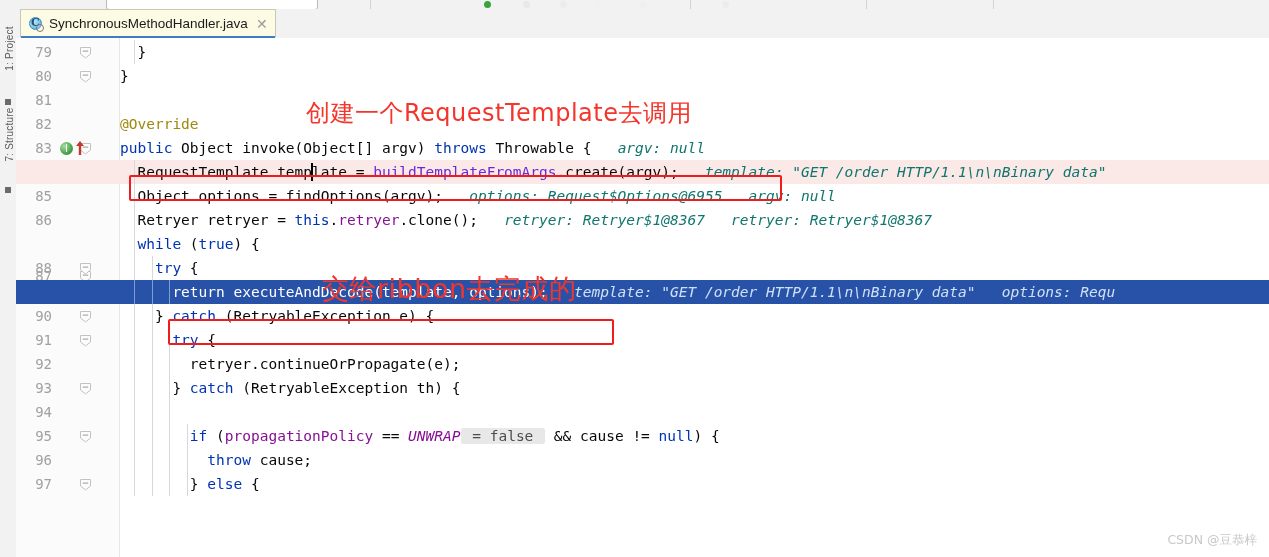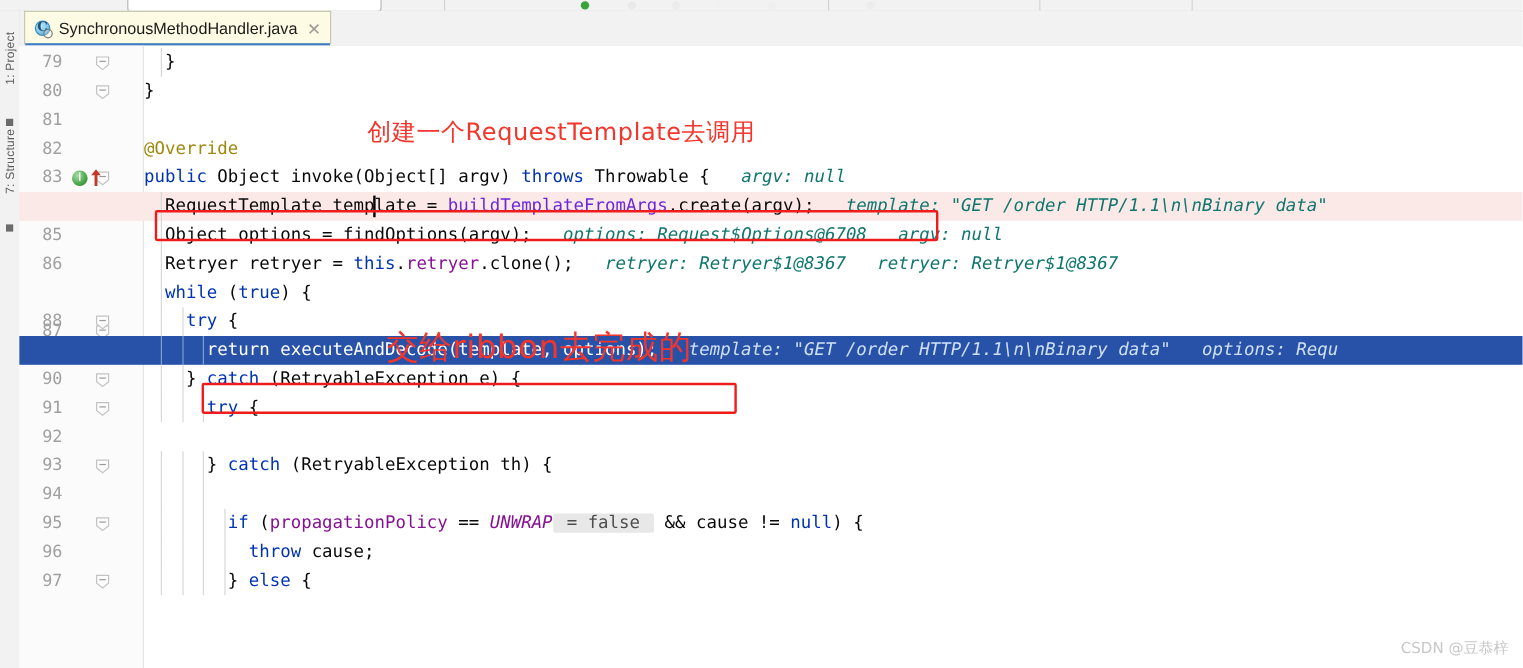--- a/index.html
+++ b/index.html
@@ -134,21 +134,21 @@
     color:#fff;font-size:10px;line-height:13px;text-align:center;
     font-family:"DejaVu Sans", sans-serif;
   }
   .up-arrow{position:absolute;}
 
   
   .annotxt{
     position:absolute;color:#f4352b;white-space:nowrap;
     font-family:"DejaVu Sans", sans-serif;
   }
-  .anno1{font-size:20px;letter-spacing:.5px;}
+  .anno1{font-size:24px;letter-spacing:.5px;}
   .anno2{font-size:27px;letter-spacing:.5px;}
 
   
   .watermark{
     position:absolute;right:12px;bottom:8px;font-size:12.5px;color:#c8c8c8;
     font-family:"DejaVu Sans", sans-serif;white-space:nowrap;
   }
 </style>
 </head>
 <body>
@@ -319,27 +319,28 @@
         </div>
       </div>
     <div class="gutter-sep"></div>
     <div class="code" id="code">
         <div class="row" style="top: 2px;"><div class="rowbg"></div><div class="iguide" style="left: 14.4px; top: 0px; height: 24px;"></div><div class="rowtext"><span class="plain">  </span><span class="plain">}</span></div></div>
         <div class="row" style="top: 26px;"><div class="rowbg"></div><div class="rowtext"><span class="plain">}</span></div></div>
         <div class="row" style="top: 50px;"><div class="rowbg"></div><div class="rowtext"></div></div>
         <div class="row" style="top: 74px;"><div class="rowbg"></div><div class="rowtext"><span class="anno">@Override</span></div></div>
         <div class="row" style="top: 98px;"><div class="rowbg"></div><div class="rowtext"><span class="kw">public </span><span class="plain">Object </span><span class="plain">invoke</span><span class="plain">(Object[] argv) </span><span class="kw">throws </span><span class="plain">Throwable {</span><span class="hint">   argv: null</span></div></div>
         <div class="row" style="top: 122px;"><div class="rowbg" style="background: rgb(251, 233, 231);"></div><div class="iguide" style="left: 14.4px; top: 0px; height: 24px;"></div><div class="rowtext"><span class="plain">  RequestTemplate template = </span><span class="link">buildTemplateFromArgs</span><span class="plain">.create(argv);</span><span class="hint">   template: "GET /order HTTP/1.1\n\nBinary data"</span></div><div class="caret" style="left: 191.4px; top: 3px; height: 18px;"></div></div>
-        <div class="row" style="top: 146px;"><div class="rowbg"></div><div class="iguide" style="left: 14.4px; top: 0px; height: 24px;"></div><div class="rowtext"><span class="plain">  Object options = findOptions(argv);</span><span class="hint">   options: Request$Options@6708   argv: null</span></div></div>
+        <div class="row" style="top: 146px;"><div class="rowbg"></div><div class="iguide" style="left: 14.4px; top: 0px; height: 24px;"></div><div class="rowtext"><span class="plain">  Object options = findOptions(argv);</span><span class="hint">   options: Request$Options@6955   argv: null</span></div></div>
         <div class="row" style="top: 170px;"><div class="rowbg"></div><div class="iguide" style="left: 14.4px; top: 0px; height: 24px;"></div><div class="rowtext"><span class="plain">  Retryer retryer = </span><span class="kw">this</span><span class="plain">.</span><span class="field">retryer</span><span class="plain">.clone();</span><span class="hint">   retryer: Retryer$1@8367   retryer: Retryer$1@8367</span></div></div>
         <div class="row" style="top: 194px;"><div class="rowbg"></div><div class="iguide" style="left: 14.4px; top: 0px; height: 24px;"></div><div class="rowtext"><span class="plain">  </span><span class="kw">while </span><span class="plain">(</span><span class="kw">true</span><span class="plain">) {</span></div></div>
         <div class="row" style="top: 218px;"><div class="rowbg"></div><div class="iguide" style="left: 14.4px; top: 0px; height: 24px;"></div><div class="iguide" style="left: 31.8px; top: 0px; height: 24px;"></div><div class="rowtext"><span class="plain">    </span><span class="kw">try</span><span class="plain"> {</span></div></div>
         <div class="row" style="top: 242px;"><div class="rowbg" style="background: rgb(40, 82, 168); left: -104px;"></div><div class="iguide" style="left: 14.4px; top: 0px; height: 24px; background: rgb(125, 158, 210);"></div><div class="iguide" style="left: 31.8px; top: 0px; height: 24px; background: rgb(125, 158, 210);"></div><div class="iguide" style="left: 49.2px; top: 0px; height: 24px; background: rgb(125, 158, 210);"></div><div class="rowtext"><span class="sel-text">      return executeAndDecode(template, options);</span><span class="hint-sel">   template: "GET /order HTTP/1.1\n\nBinary data"   options: Requ</span></div></div>
         <div class="row" style="top: 266px;"><div class="rowbg"></div><div class="iguide" style="left: 14.4px; top: 0px; height: 24px;"></div><div class="iguide" style="left: 31.8px; top: 0px; height: 24px;"></div><div class="rowtext"><span class="plain">    } </span><span class="kw">catch</span><span class="plain"> (RetryableException e) {</span></div></div>
         <div class="row" style="top: 290px;"><div class="rowbg"></div><div class="iguide" style="left: 14.4px; top: 0px; height: 24px;"></div><div class="iguide" style="left: 31.8px; top: 0px; height: 24px;"></div><div class="iguide" style="left: 49.2px; top: 0px; height: 24px;"></div><div class="rowtext"><span class="plain">      </span><span class="kw">try</span><span class="plain"> {</span></div></div>
+        <div class="row" style="top: 314px;"><div class="rowbg"></div><div class="iguide" style="left: 14.4px; top: 0px; height: 24px;"></div><div class="iguide" style="left: 31.8px; top: 0px; height: 24px;"></div><div class="iguide" style="left: 49.2px; top: 0px; height: 24px;"></div><div class="rowtext"><span class="plain">        retryer.continueOrPropagate(e);</span></div></div>
         <div class="row" style="top: 338px;"><div class="rowbg"></div><div class="iguide" style="left: 14.4px; top: 0px; height: 24px;"></div><div class="iguide" style="left: 31.8px; top: 0px; height: 24px;"></div><div class="iguide" style="left: 49.2px; top: 0px; height: 24px;"></div><div class="rowtext"><span class="plain">      } </span><span class="kw">catch</span><span class="plain"> (RetryableException th) {</span></div></div>
         <div class="row" style="top: 362px;"><div class="rowbg"></div><div class="iguide" style="left: 14.4px; top: 0px; height: 24px;"></div><div class="iguide" style="left: 31.8px; top: 0px; height: 24px;"></div><div class="iguide" style="left: 49.2px; top: 0px; height: 24px;"></div></div>
         <div class="row" style="top: 386px;"><div class="rowbg"></div><div class="iguide" style="left: 14.4px; top: 0px; height: 24px;"></div><div class="iguide" style="left: 31.8px; top: 0px; height: 24px;"></div><div class="iguide" style="left: 49.2px; top: 0px; height: 24px;"></div><div class="iguide" style="left: 66.6px; top: 0px; height: 24px;"></div><div class="rowtext"><span class="plain">        </span><span class="kw">if</span><span class="plain"> (</span><span class="field">propagationPolicy</span><span class="plain"> == </span><span class="statfield">UNWRAP</span><span class="inlineval"> = false </span><span class="plain"> &amp;&amp; cause != </span><span class="kw">null</span><span class="plain">) {</span></div></div>
         <div class="row" style="top: 410px;"><div class="rowbg"></div><div class="iguide" style="left: 14.4px; top: 0px; height: 24px;"></div><div class="iguide" style="left: 31.8px; top: 0px; height: 24px;"></div><div class="iguide" style="left: 49.2px; top: 0px; height: 24px;"></div><div class="iguide" style="left: 66.6px; top: 0px; height: 24px;"></div><div class="rowtext"><span class="plain">          </span><span class="kw">throw</span><span class="plain"> cause;</span></div></div>
         <div class="row" style="top: 434px;"><div class="rowbg"></div><div class="iguide" style="left: 14.4px; top: 0px; height: 24px;"></div><div class="iguide" style="left: 31.8px; top: 0px; height: 24px;"></div><div class="iguide" style="left: 49.2px; top: 0px; height: 24px;"></div><div class="iguide" style="left: 66.6px; top: 0px; height: 24px;"></div><div class="rowtext"><span class="plain">        } </span><span class="kw">else</span><span class="plain"> {</span></div></div>
       </div>
 
     <div id="overlays">
         <div class="redbox" style="left: 113px; top: 137px; width: 653px; height: 26px; border-color: rgb(238, 28, 28);"></div>
         <div class="redbox" style="left: 152px; top: 281px; width: 446px; height: 26px; border-color: rgb(238, 28, 28);"></div>

